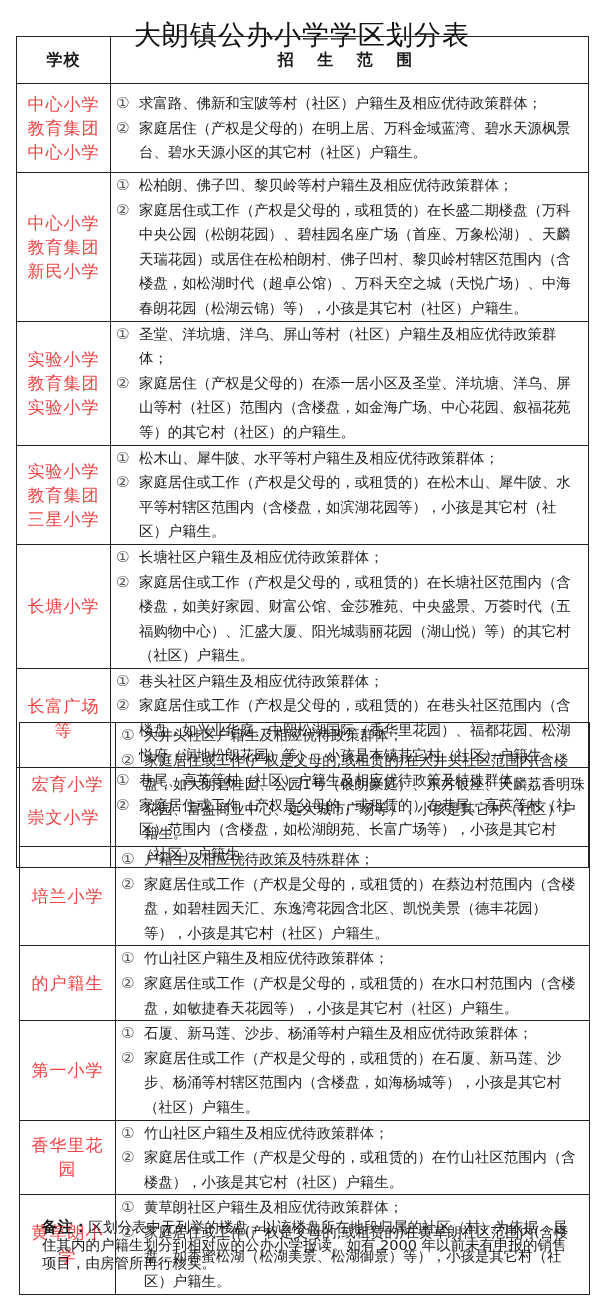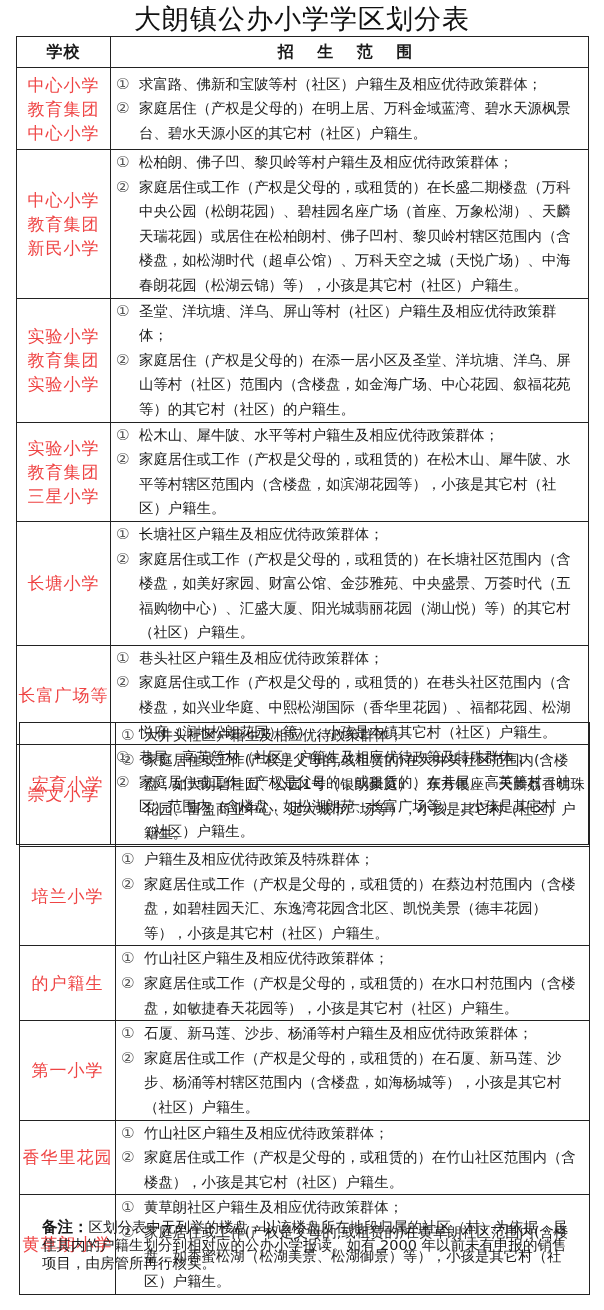--- a/index.html
+++ b/index.html
@@ -1,22 +1,22 @@
 <!DOCTYPE html>
 <html><head>
 <meta charset="utf-8">
 <style>
   html, body { margin:0; padding:0; background:#ffffff; }
   body { width:604px; height:1310px; position:relative; overflow:hidden;
          font-family:"DejaVu Sans", "Liberation Sans", sans-serif; color:#1a1a1a; }
-  .title { position:absolute; top:2px; left:0; width:604px; text-align:center;
+  .title { position:absolute; top:18px; left:0; width:604px; text-align:center;
            font-family:"DejaVu Serif","Liberation Serif",serif; font-size:27px;
            letter-spacing:1px; line-height:34px; color:#111; }
   table.zone { position:absolute; border-collapse:collapse; table-layout:fixed; }
-  table.zone td, table.zone th { border:1.3px solid #222; padding:0; vertical-align:middle; }
+  table.zone td, table.zone th { border:1.3px solid #222; padding:8px; vertical-align:middle; }
   .hdr th { height:30px; font-size:16px; font-weight:bold; text-align:center;
             font-family:"DejaVu Serif","Liberation Serif",serif; letter-spacing:1px;}
   .hdr th.range { letter-spacing:9px; }
   .school { text-align:center; font-size:17px; line-height:24px; color:#ef4444; letter-spacing:1px; }
   .scope { font-size:14.4px; line-height:24.6px; padding:0 4px 0 4px !important; }
   .item { position:relative; padding-left:24px; }
   .num { position:absolute; left:1px; top:0; font-size:15px; color:#555; }
   .note { position:absolute; left:42px; top:1218px; width:530px; font-size:14.5px; line-height:18px; }
   .note b { font-family:"DejaVu Serif","Liberation Serif",serif; font-size:15.5px; }
   .watermark { position:absolute; right:14px; top:1349px; font-size:12px; color:#888; }

